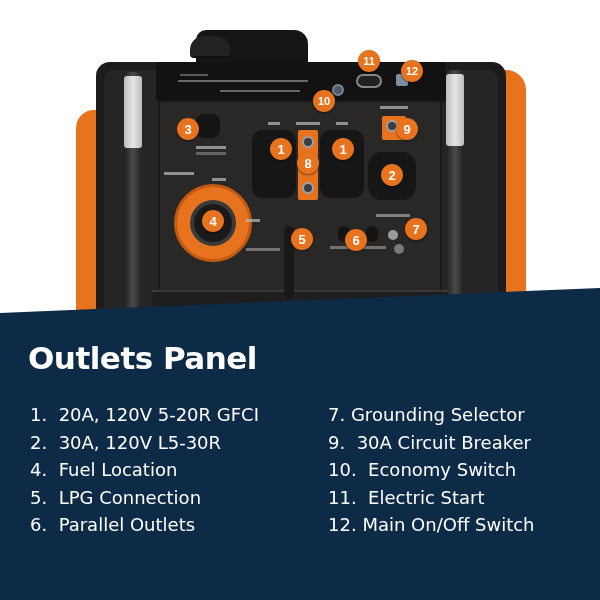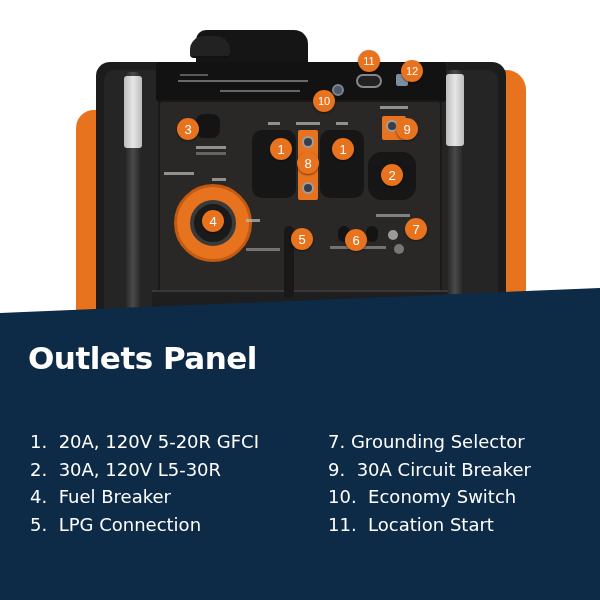--- a/index.html
+++ b/index.html
@@ -52,39 +52,39 @@
   .fuel-inner { position: absolute; left: 190px; top: 200px; width: 46px; height: 46px; border-radius: 50%; background: #1a1a1a; border: 4px solid #3a3a3a; }
 
   .lpg-hose { position: absolute; left: 284px; top: 226px; width: 10px; height: 72px; background: #181818; border-radius: 5px; }
   .parallel { position: absolute; width: 12px; height: 16px; background: #141414; border-radius: 6px; }
   .ground-lug { position: absolute; width: 10px; height: 10px; border-radius: 50%; background: #9a9a9a; }
 
   .mini-label { position: absolute; height: 3px; background: #bdbdbd; opacity: 0.7; }
 
   .badge {
     position: absolute; width: 22px; height: 22px; border-radius: 50%;
-    background: #e8731f; color: #ffffff; font-weight: normal;
+    background: #e8731f; color: #ffffff; font-weight: bold;
     font-family: "Liberation Sans", "DejaVu Sans", sans-serif; font-size: 13px;
     display: flex; align-items: center; justify-content: center;
     box-shadow: 0 1px 2px rgba(0,0,0,0.5);
   }
   .badge.small { font-size: 11px; }
 
   
   .panel {
     position: absolute; left: 0; top: 288px; width: 600px; height: 312px;
     background: #0d2a46;
     clip-path: polygon(0 25px, 600px 0, 600px 312px, 0 312px);
   }
   .panel-title {
     position: absolute; left: 28px; top: 340px;
     color: #ffffff; font-family: "DejaVu Sans", sans-serif; font-weight: bold;
     font-size: 31px; letter-spacing: -0.5px;
   }
-  .list { position: absolute; top: 401px; color: #ffffff; font-family: "DejaVu Sans", sans-serif; font-size: 18px; margin-top: 27px; }
+  .list { position: absolute; top: 401px; color: #ffffff; font-family: "DejaVu Sans", sans-serif; font-size: 18px; }
   .list.left { left: 30px; }
   .list.right { left: 328px; }
   .list-item { height: 27.5px; line-height: 27.5px; white-space: nowrap; }
 </style>
 </head>
 <body>
 
 <div class="photo">
   <div class="side-orange left"></div>
   <div class="side-orange right-top"></div>
@@ -164,22 +164,24 @@
   <div class="badge small" style="left:401px;top:60px;">12</div>
 </div>
 
 <div class="panel"></div>
 
 <h1 class="panel-title">Outlets Panel</h1>
 
 <div class="list left">
   <div class="list-item"><span>1.</span>&nbsp; <span>20A, 120V 5-20R GFCI</span></div>
   <div class="list-item"><span>2.</span>&nbsp; <span>30A, 120V L5-30R</span></div>
-  <div class="list-item"><span>4.</span>&nbsp; <span>Fuel Breaker</span></div>
+  <div class="list-item"><span>4.</span>&nbsp; <span>Fuel Location</span></div>
   <div class="list-item"><span>5.</span>&nbsp; <span>LPG Connection</span></div>
+  <div class="list-item"><span>6.</span>&nbsp; <span>Parallel Outlets</span></div>
 </div>
 
 <div class="list right">
   <div class="list-item"><span>7.</span> <span>Grounding Selector</span></div>
   <div class="list-item"><span>9.</span>&nbsp; <span>30A Circuit Breaker</span></div>
   <div class="list-item"><span>10.</span>&nbsp; <span>Economy Switch</span></div>
-  <div class="list-item"><span>11.</span>&nbsp; <span>Location Start</span></div>
+  <div class="list-item"><span>11.</span>&nbsp; <span>Electric Start</span></div>
+  <div class="list-item"><span>12.</span> <span>Main On/Off Switch</span></div>
 </div>
 
 </body></html>

